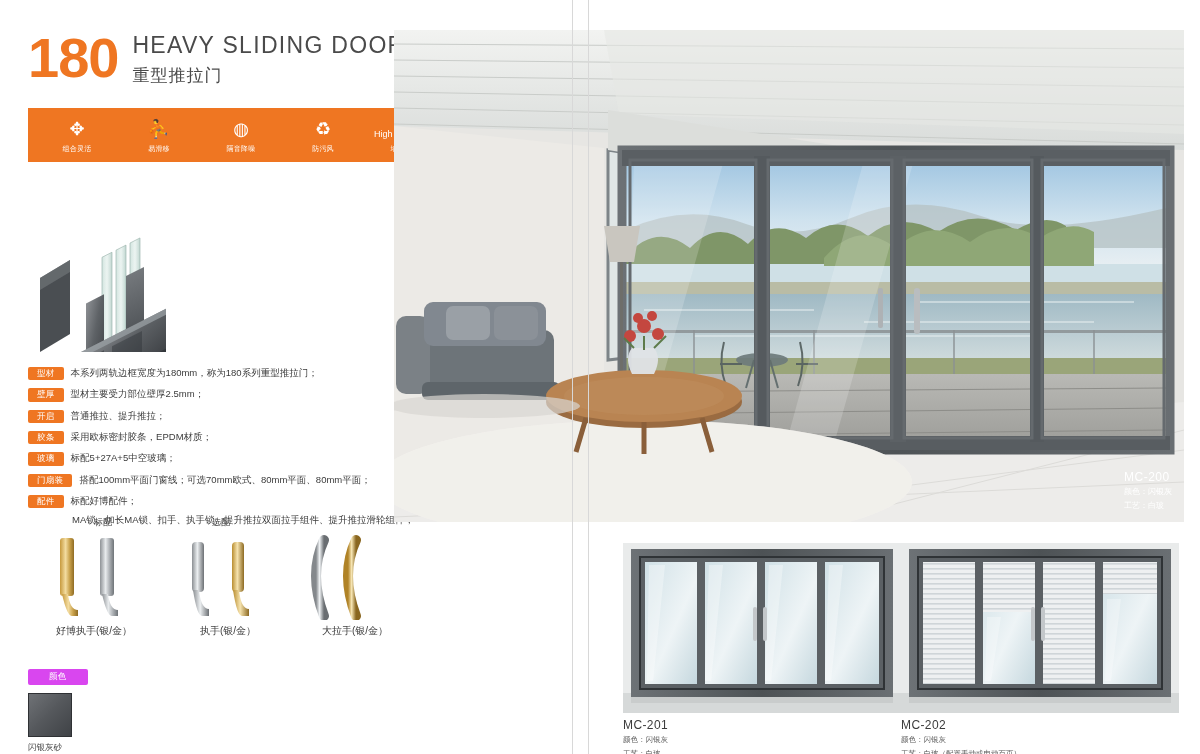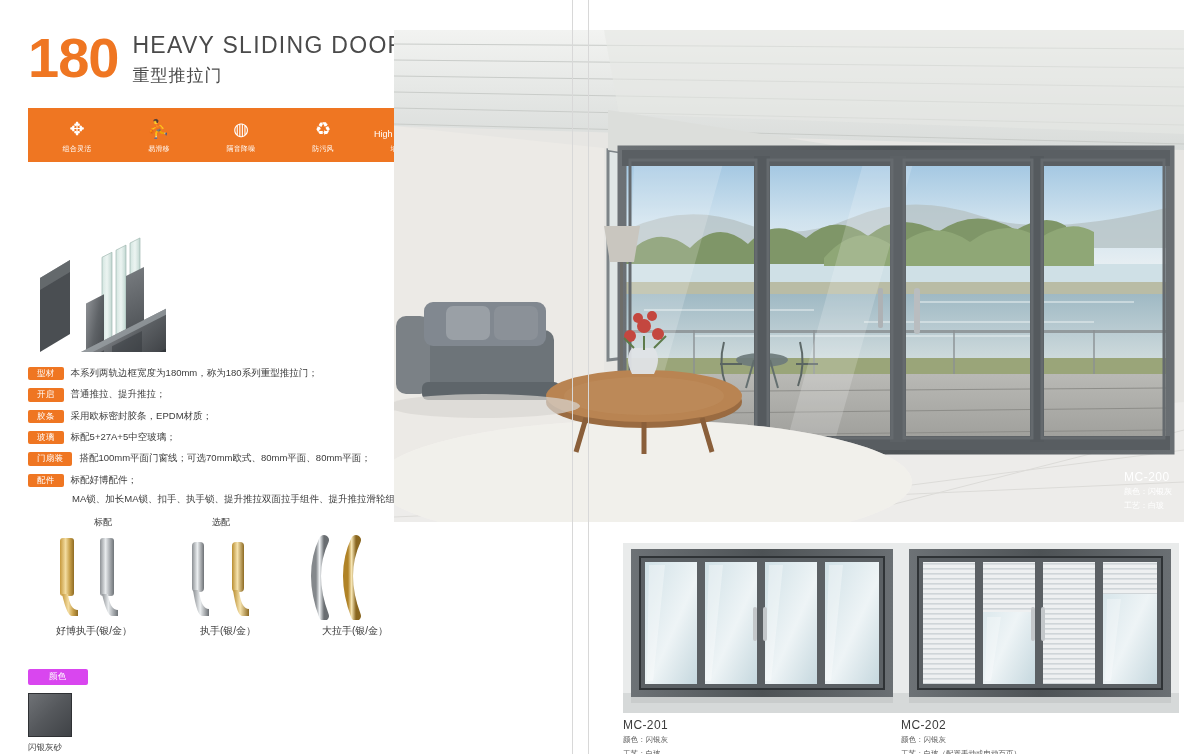--- a/index.html
+++ b/index.html
@@ -192,20 +192,24 @@
 
       <polygon points="10,96 40,78 40,152 10,170" fill="#4a4e52"></polygon>
       <polygon points="10,96 40,78 40,90 10,108" fill="#777b7f" opacity="0.6"></polygon>
     </svg>
   </div>
 
   <div class="specs">
     <div class="spec-row">
       <span class="tag">型材</span>
       <span class="spec-txt">本系列两轨边框宽度为180mm，称为180系列重型推拉门；</span>
+    </div>
+    <div class="spec-row">
+      <span class="tag">壁厚</span>
+      <span class="spec-txt">型材主要受力部位壁厚2.5mm；</span>
     </div>
     <div class="spec-row">
       <span class="tag">开启</span>
       <span class="spec-txt">普通推拉、提升推拉；</span>
     </div>
     <div class="spec-row">
       <span class="tag">胶条</span>
       <span class="spec-txt">采用欧标密封胶条，EPDM材质；</span>
     </div>
     <div class="spec-row">

